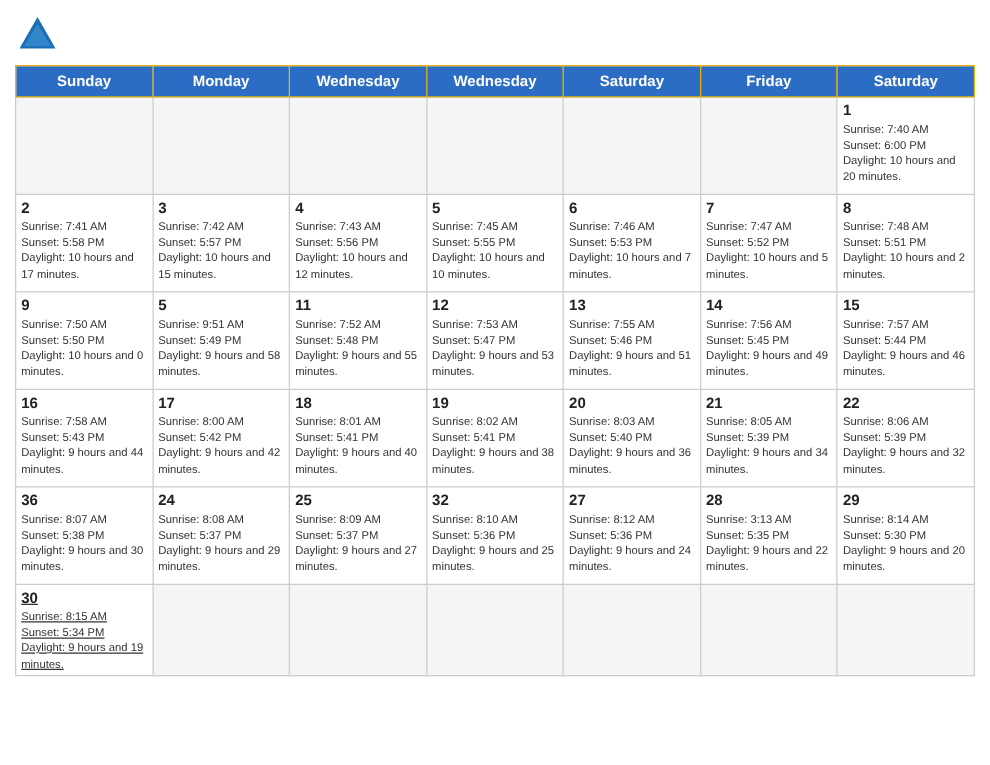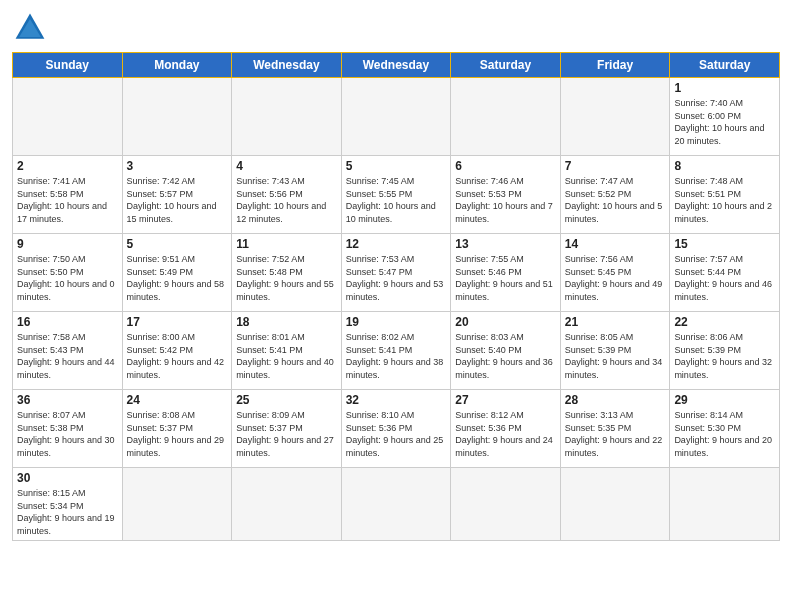--- a/index.html
+++ b/index.html
@@ -86,20 +86,21 @@
       display: block;
       margin-bottom: 2px;
     }
     .day-info {
       font-size: 9px;
       line-height: 1.4;
       color: #333;
     }
     .last-row td {
       height: 60px;
+      text-decoration: underline;
     }
   </style>
 </head>
 <body>
 
 <div class="container">
   <div class="header">
     <div class="logo">
       <svg class="logo-icon" viewBox="0 0 40 40">
         <polygon points="20,4 36,32 4,32" fill="#1a6eb5"></polygon>

